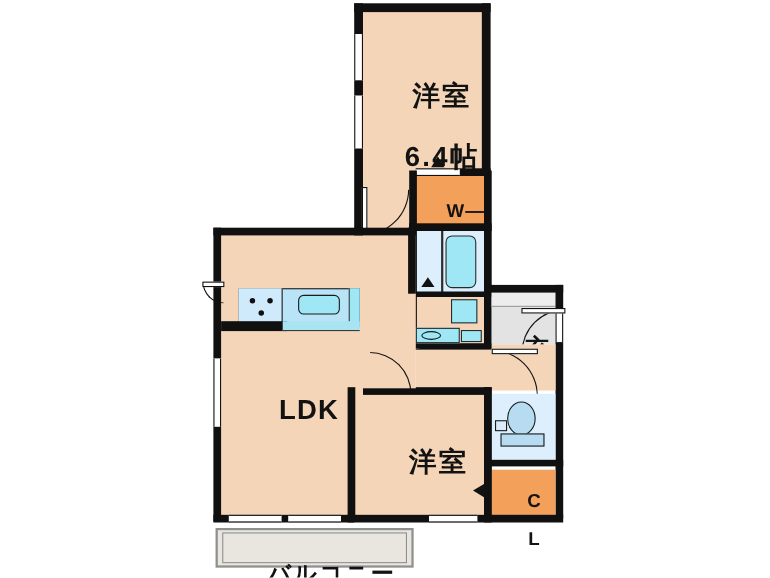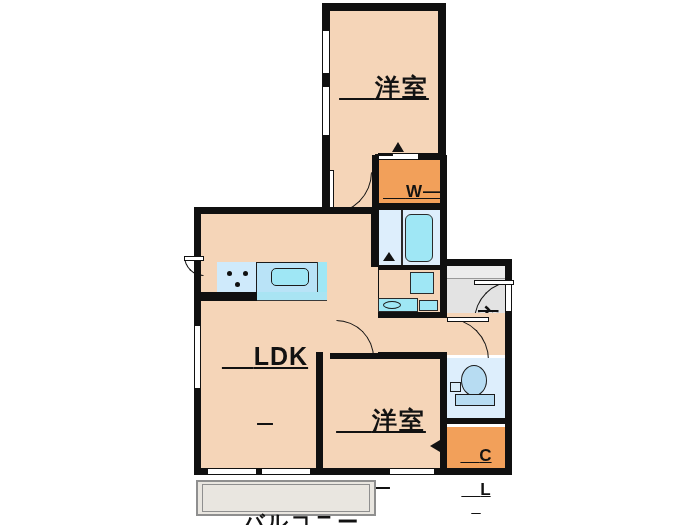--- a/index.html
+++ b/index.html
@@ -24,21 +24,21 @@
   
   .wall{background:#101010;}
   .hair{background:#2b2b2b;}
 
   
   .win-v{background:#ffffff;border-left:1px solid #111;border-right:1px solid #111;}
   .win-h{background:#ffffff;border-top:1px solid #111;border-bottom:1px solid #111;}
 
   
   .lbl{position:absolute;color:#121212;text-align:center;line-height:1.12;
-       font-weight:700;white-space:pre;letter-spacing:0.5px;text-decoration:underline;}
+       font-weight:700;white-space:pre;letter-spacing:0.5px;}
   .lbl-room{font-size:25px;letter-spacing:2px;}
   .lbl-ldk{font-size:25px;letter-spacing:1px;}
   .lbl-cl{font-size:17px;font-weight:700;letter-spacing:1px;}
   .lbl-cl2{font-size:17px;font-weight:700;line-height:1.0;letter-spacing:0px;}
   .lbl-gen{font-size:21px;font-weight:700;}
   .lbl-bal{font-size:21px;font-weight:700;letter-spacing:2px;}
 
   
   .arc{position:absolute;border:1.4px solid #121212;border-radius:50%;
        background:transparent;}
@@ -72,20 +72,21 @@
   <div class="abs wall" style="left:322px;top:73px;width:8px;height:14px;"></div>
   <div class="abs win-v" style="left:322px;top:87px;width:8px;height:48px;"></div>
   <div class="abs wall" style="left:322px;top:135px;width:8px;height:77px;"></div>
 
   <div class="abs wall" style="left:378px;top:153px;width:68px;height:7px;"></div>
   <div class="abs win-h" style="left:378px;top:153px;width:40px;height:7px;"></div>
   <div class="tri-up" style="left:392px;top:142px;"></div>
 
   <div class="lbl lbl-room" style="left:330px;top:45px;width:108px;">
     <span>洋室</span><br>
+    <span>6.4帖</span>
   </div>
 
   <div class="arc" style="left:330px;top:172px;width:40px;height:40px;
               border-color:#121212;border-top-color:transparent;border-left-color:transparent;
               border-radius:0 0 100% 0;"></div>
   <div class="doorleaf" style="left:329px;top:170px;width:3px;height:42px;"></div>
 
   <div class="abs closet" style="left:378px;top:160px;width:68px;height:45px;"></div>
   <div class="abs wall" style="left:372px;top:155px;width:7px;height:55px;"></div>
   <div class="abs wall" style="left:440px;top:155px;width:7px;height:55px;"></div>
@@ -192,21 +193,21 @@
   <div class="abs win-h" style="left:208px;top:468px;width:48px;height:7px;"></div>
   <div class="abs win-h" style="left:262px;top:468px;width:48px;height:7px;"></div>
 
   <div class="abs wall" style="left:316px;top:468px;width:131px;height:7px;"></div>
   <div class="abs win-h" style="left:390px;top:468px;width:44px;height:7px;"></div>
 
   <div class="abs wall" style="left:316px;top:352px;width:7px;height:122px;"></div>
   <div class="abs wall" style="left:371px;top:207px;width:7px;height:60px;"></div>
   <div class="abs wall" style="left:322px;top:207px;width:56px;height:7px;"></div>
 
-  <div class="lbl lbl-ldk" style="left:200px;top:314px;width:130px;">
+  <div class="lbl lbl-ldk" style="left:200px;top:331px;width:130px;">
     <span>LDK</span><br>
   </div>
 
   <div class="arc" style="left:336px;top:320px;width:36px;height:36px;
               border-color:#121212;border-bottom-color:transparent;border-left-color:transparent;
               border-radius:0 100% 0 0;"></div>
 
   <div class="abs" style="left:217px;top:262px;width:110px;height:35px;background:#b9e3f7;border:1.4px solid #1b1b1b;"></div>
 
   <div class="abs" style="left:217px;top:262px;width:40px;height:35px;background:#cfeafb;border-right:1.4px solid #1b1b1b;"></div>

